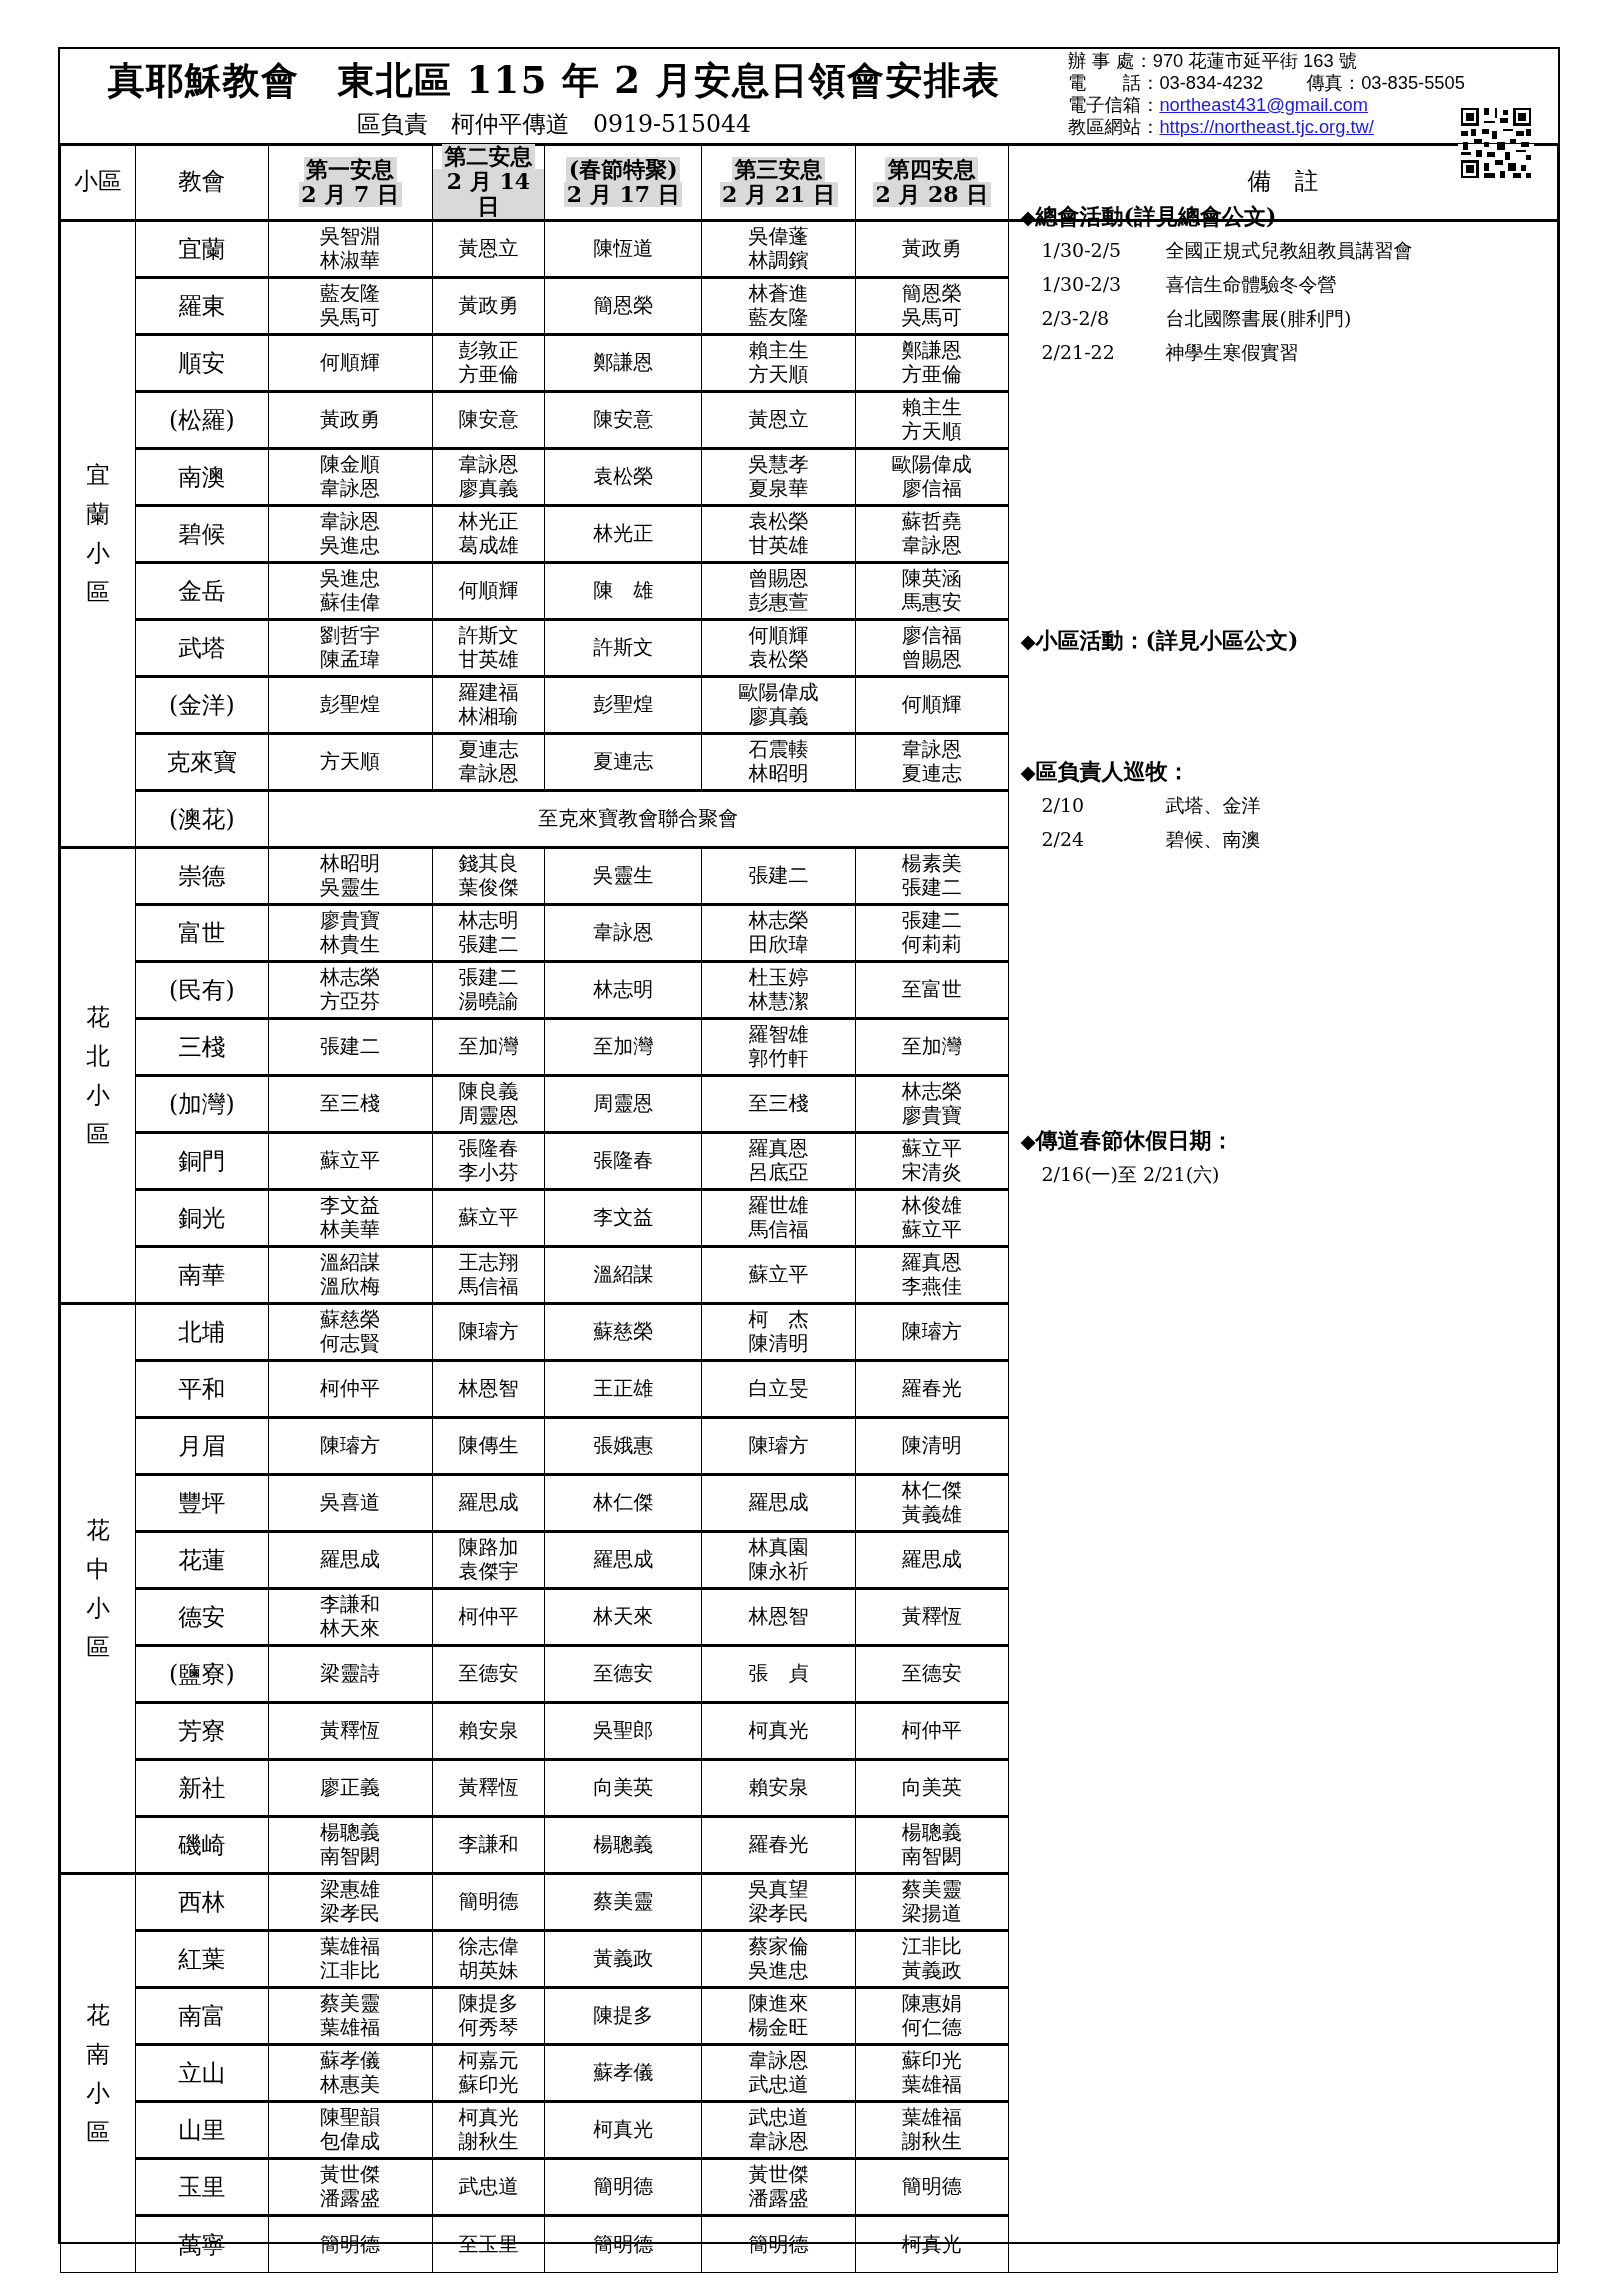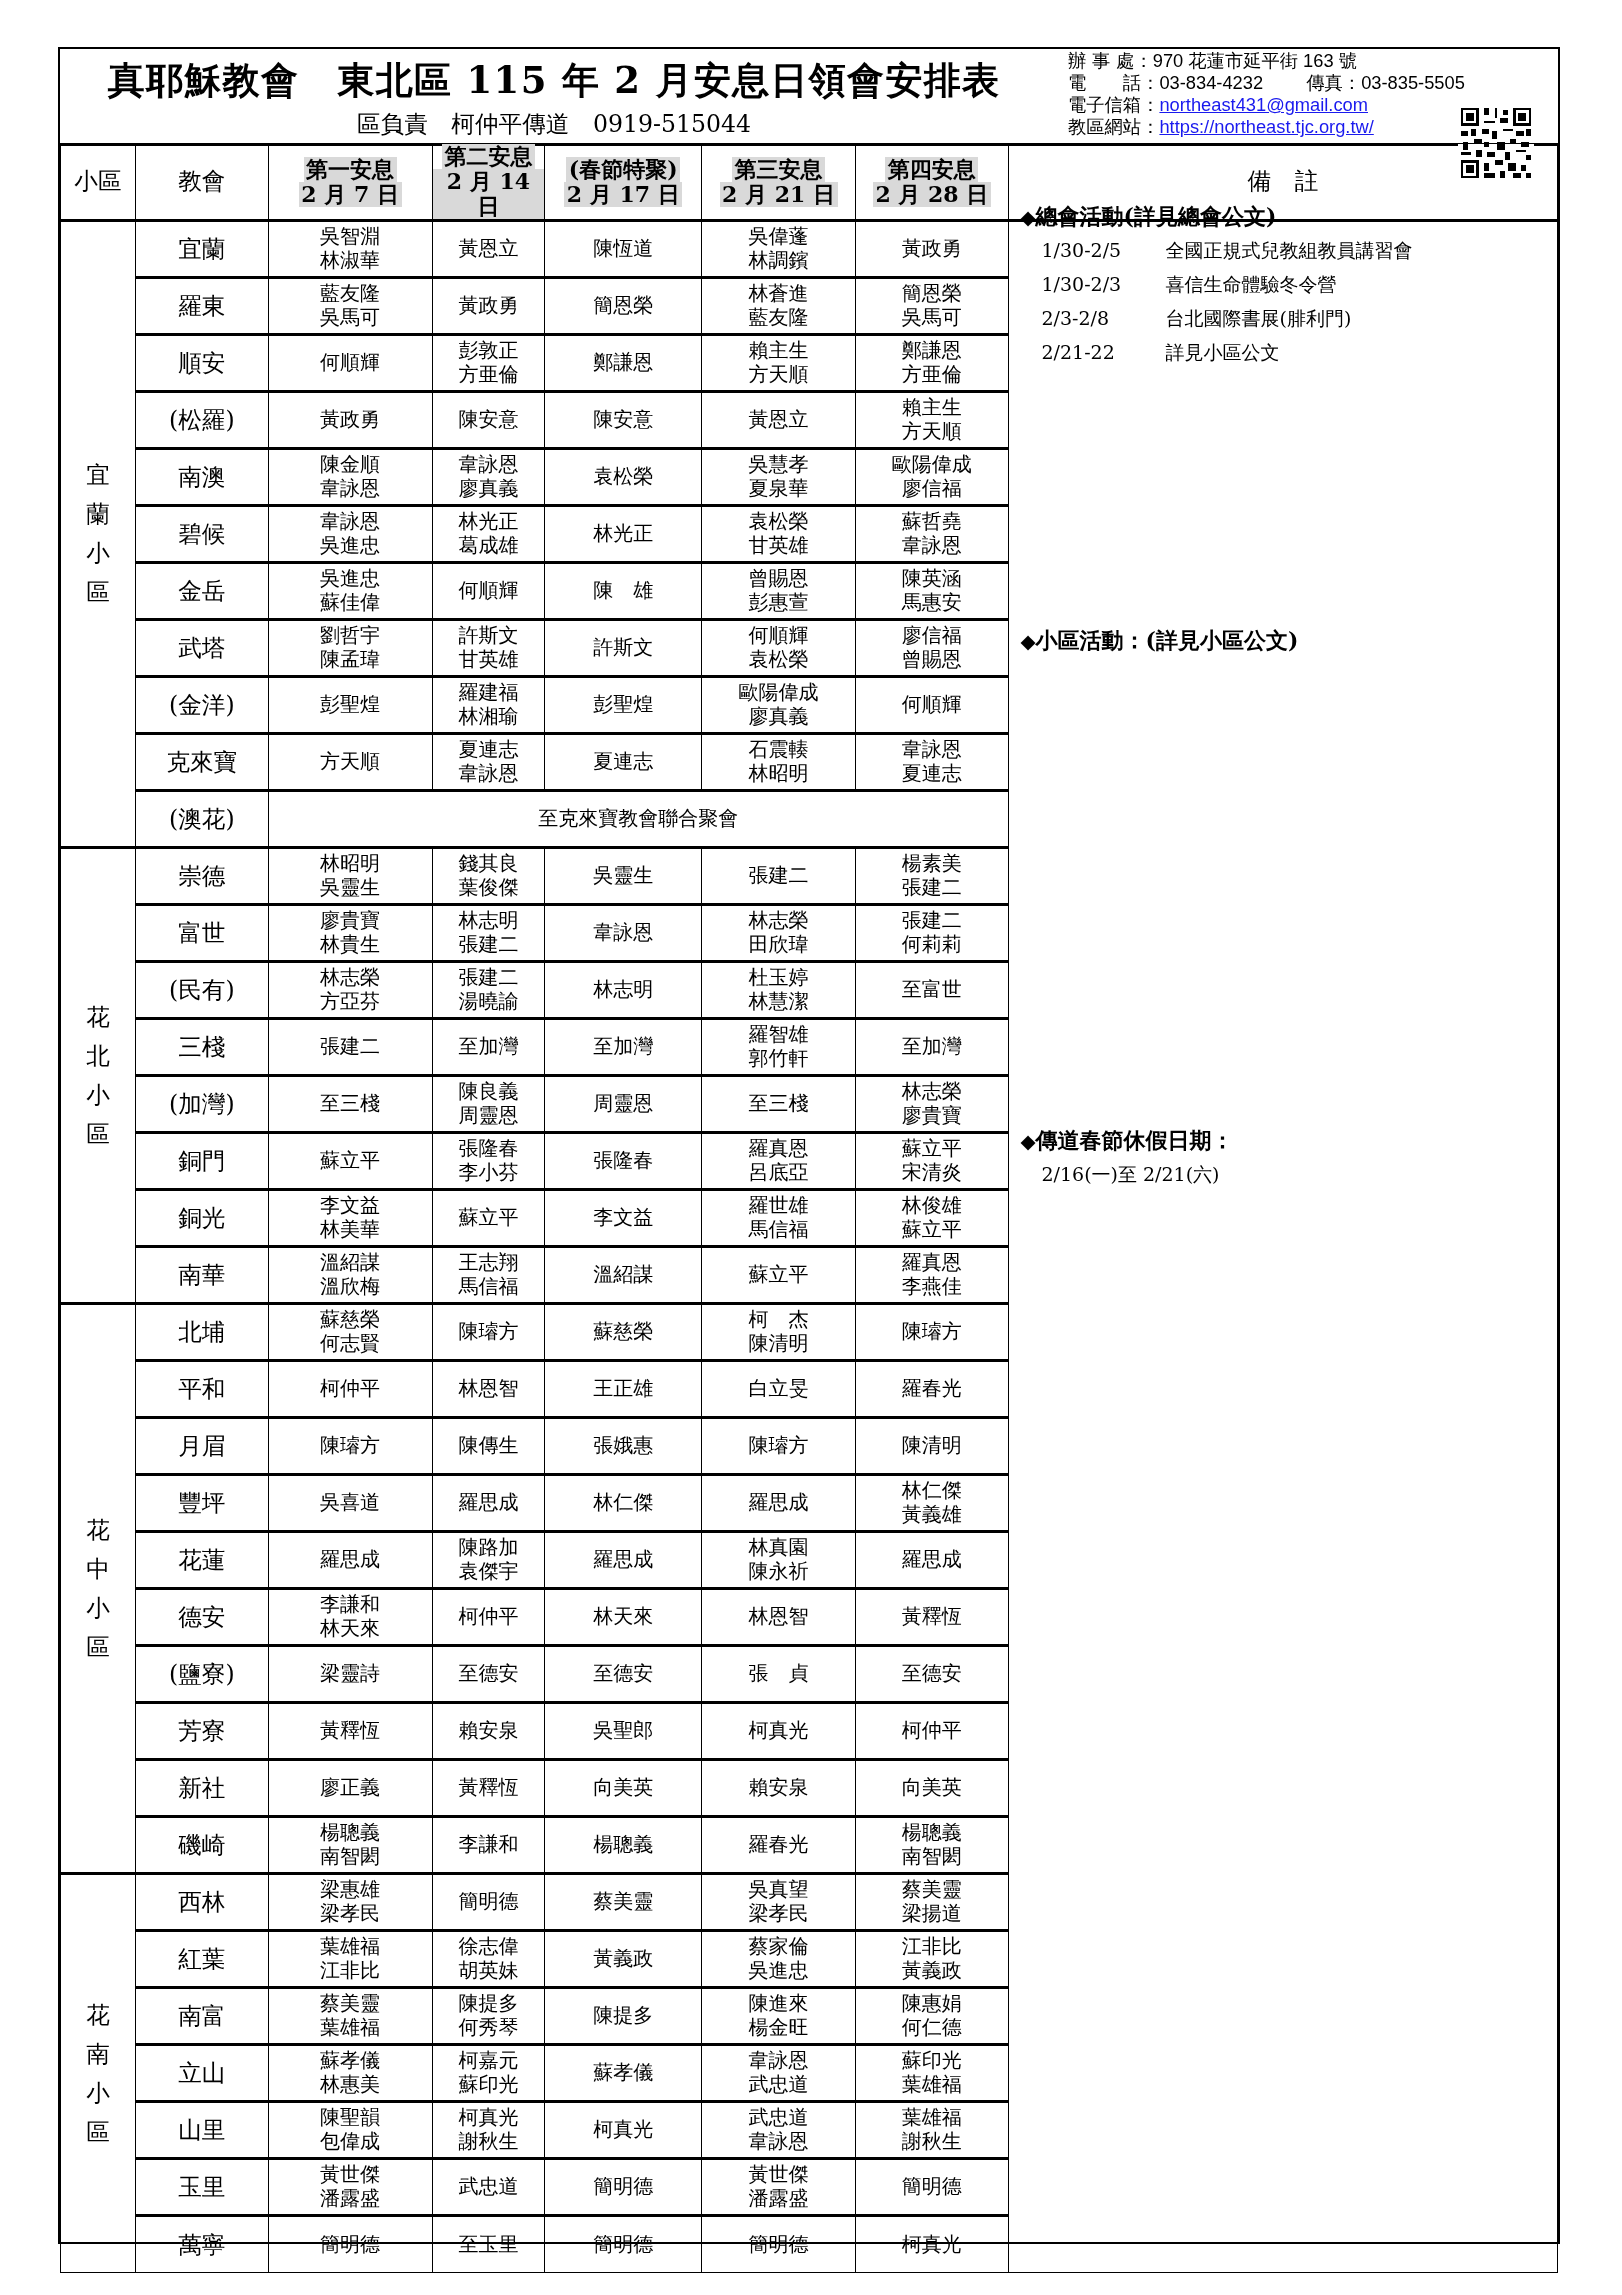--- a/index.html
+++ b/index.html
@@ -523,24 +523,29 @@
         </tr>
       </tbody>
   </table>
 
   <div class="notes" id="notes">
       <div class="note-sec" style="top: 0px;">
         <div class="note-title"><span class="diamond">◆</span><span>總會活動(詳見總會公文)</span></div>
         <div class="note-item"><span class="d">1/30-2/5</span><span>全國正規式兒教組教員講習會</span></div>
         <div class="note-item"><span class="d">1/30-2/3</span><span>喜信生命體驗冬令營</span></div>
         <div class="note-item"><span class="d">2/3-2/8</span><span>台北國際書展(腓利門)</span></div>
-        <div class="note-item"><span class="d">2/21-22</span><span>詳見小區公文</span></div>
+        <div class="note-item"><span class="d">2/21-22</span><span>神學生寒假實習</span></div>
       </div>
       <div class="note-sec" style="top: 424px;">
         <div class="note-title"><span class="diamond">◆</span><span>小區活動：(詳見小區公文)</span></div>
+      </div>
+      <div class="note-sec" style="top: 555px;">
+        <div class="note-title"><span class="diamond">◆</span><span>區負責人巡牧：</span></div>
+        <div class="note-item"><span class="d">2/10</span><span>武塔、金洋</span></div>
+        <div class="note-item"><span class="d">2/24</span><span>碧候、南澳</span></div>
       </div>
       <div class="note-sec" style="top: 924px;">
         <div class="note-title"><span class="diamond">◆</span><span>傳道春節休假日期：</span></div>
         <div class="note-item"><span>2/16(一)至 2/21(六)</span></div>
       </div>
     </div>
 </div>
 
 
 </body></html>

